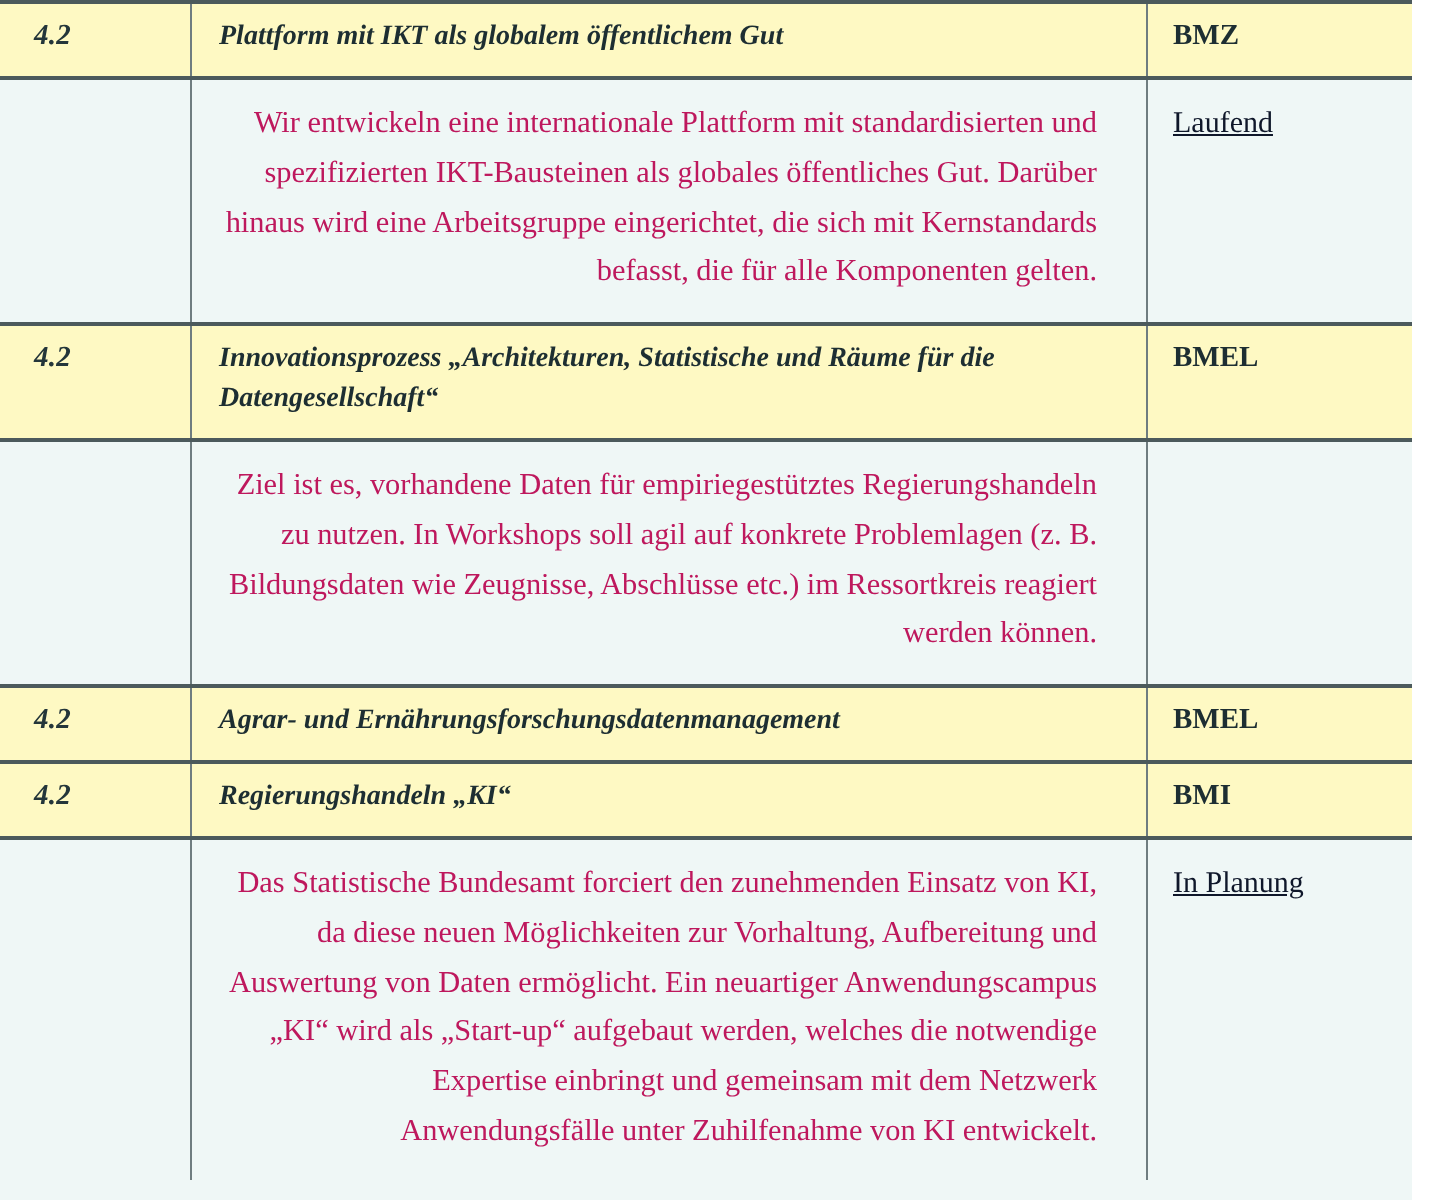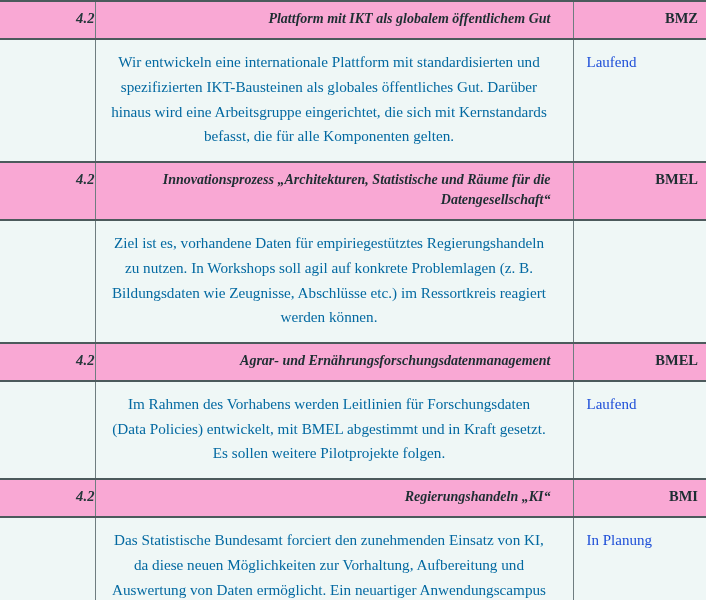--- a/index.html
+++ b/index.html
@@ -36,24 +36,23 @@
 
   
   td {
     vertical-align: top;
     padding: 0;
     background-clip: padding-box;
   }
 
   
   tr.head-row > td {
-    background: #f9a8d4;
+    background: #fef9c3;
     border-top: 2.5px solid #4c5a5c;
     border-bottom: 2.5px solid #4c5a5c;
-    text-align: right;
   }
   tr.head-row > td.num {
     font-style: italic;
     font-weight: bold;
     font-size: 14.5px;
     color: #24363a;
     padding: 8px 0 9px 17px;
     letter-spacing: 0.1px;
   }
   tr.head-row > td.title {
@@ -76,33 +75,34 @@
   
   tr.body-row > td {
     background: #eff7f6;
   }
   tr.body-row > td.num {
     padding: 0;
   }
   tr.body-row > td.text {
     font-size: 15.2px;
     line-height: 1.62;
-    color: #0369a1;
+    color: #be185d;
     padding: 10px 24px 12px 14px;
     border-left: 1.6px solid #6f7d80;
-    text-align: center;
+    text-align: right;
     hyphens: manual;
   }
   tr.body-row > td.status {
     font-size: 15px;
     line-height: 1.62;
-    color: #1d4ed8;
+    color: #0f172a;
     padding: 10px 6px 12px 13px;
     border-left: 1.6px solid #6f7d80;
     white-space: nowrap;
+    text-decoration: underline;
   }
 </style>
 </head>
 <body>
 
 <div id="table-wrap">
   <table class="doc-table">
     <colgroup>
       <col class="c-num">
       <col class="c-body">
@@ -130,25 +130,20 @@
         <td class="num"></td>
         <td class="text">Ziel ist es, vorhandene Daten für empiriegestütztes Regierungshandeln zu nutzen. In Workshops soll agil auf konkrete Problemlagen (z. B. Bildungsdaten wie Zeugnisse, Abschlüsse etc.) im Ressortkreis reagiert werden können.</td>
         <td class="status"></td>
       </tr>
 
       <tr class="head-row">
         <td class="num">4.2</td>
         <td class="title">Agrar- und Ernährungsforschungsdatenmanagement</td>
         <td class="org">BMEL</td>
       </tr>
-      <tr class="body-row">
-        <td class="num"></td>
-        <td class="text">Im Rahmen des Vorhabens werden Leitlinien für Forschungsdaten (Data Policies) entwickelt, mit BMEL abgestimmt und in Kraft gesetzt. Es sollen weitere Pilotprojekte folgen.</td>
-        <td class="status">Laufend</td>
-      </tr>
 
       <tr class="head-row">
         <td class="num">4.2</td>
         <td class="title">Regierungshandeln „KI“</td>
         <td class="org">BMI</td>
       </tr>
       <tr class="body-row">
         <td class="num"></td>
         <td class="text">Das Statistische Bundesamt forciert den zunehmenden Einsatz von KI, da diese neuen Möglichkeiten zur Vorhaltung, Aufbereitung und Auswertung von Daten ermöglicht. Ein neuartiger Anwendungscampus „KI“ wird als „Start-up“ aufgebaut werden, welches die notwendige Expertise einbringt und gemeinsam mit dem Netzwerk Anwendungsfälle unter Zuhilfenahme von KI entwickelt.</td>
         <td class="status">In Planung</td>

